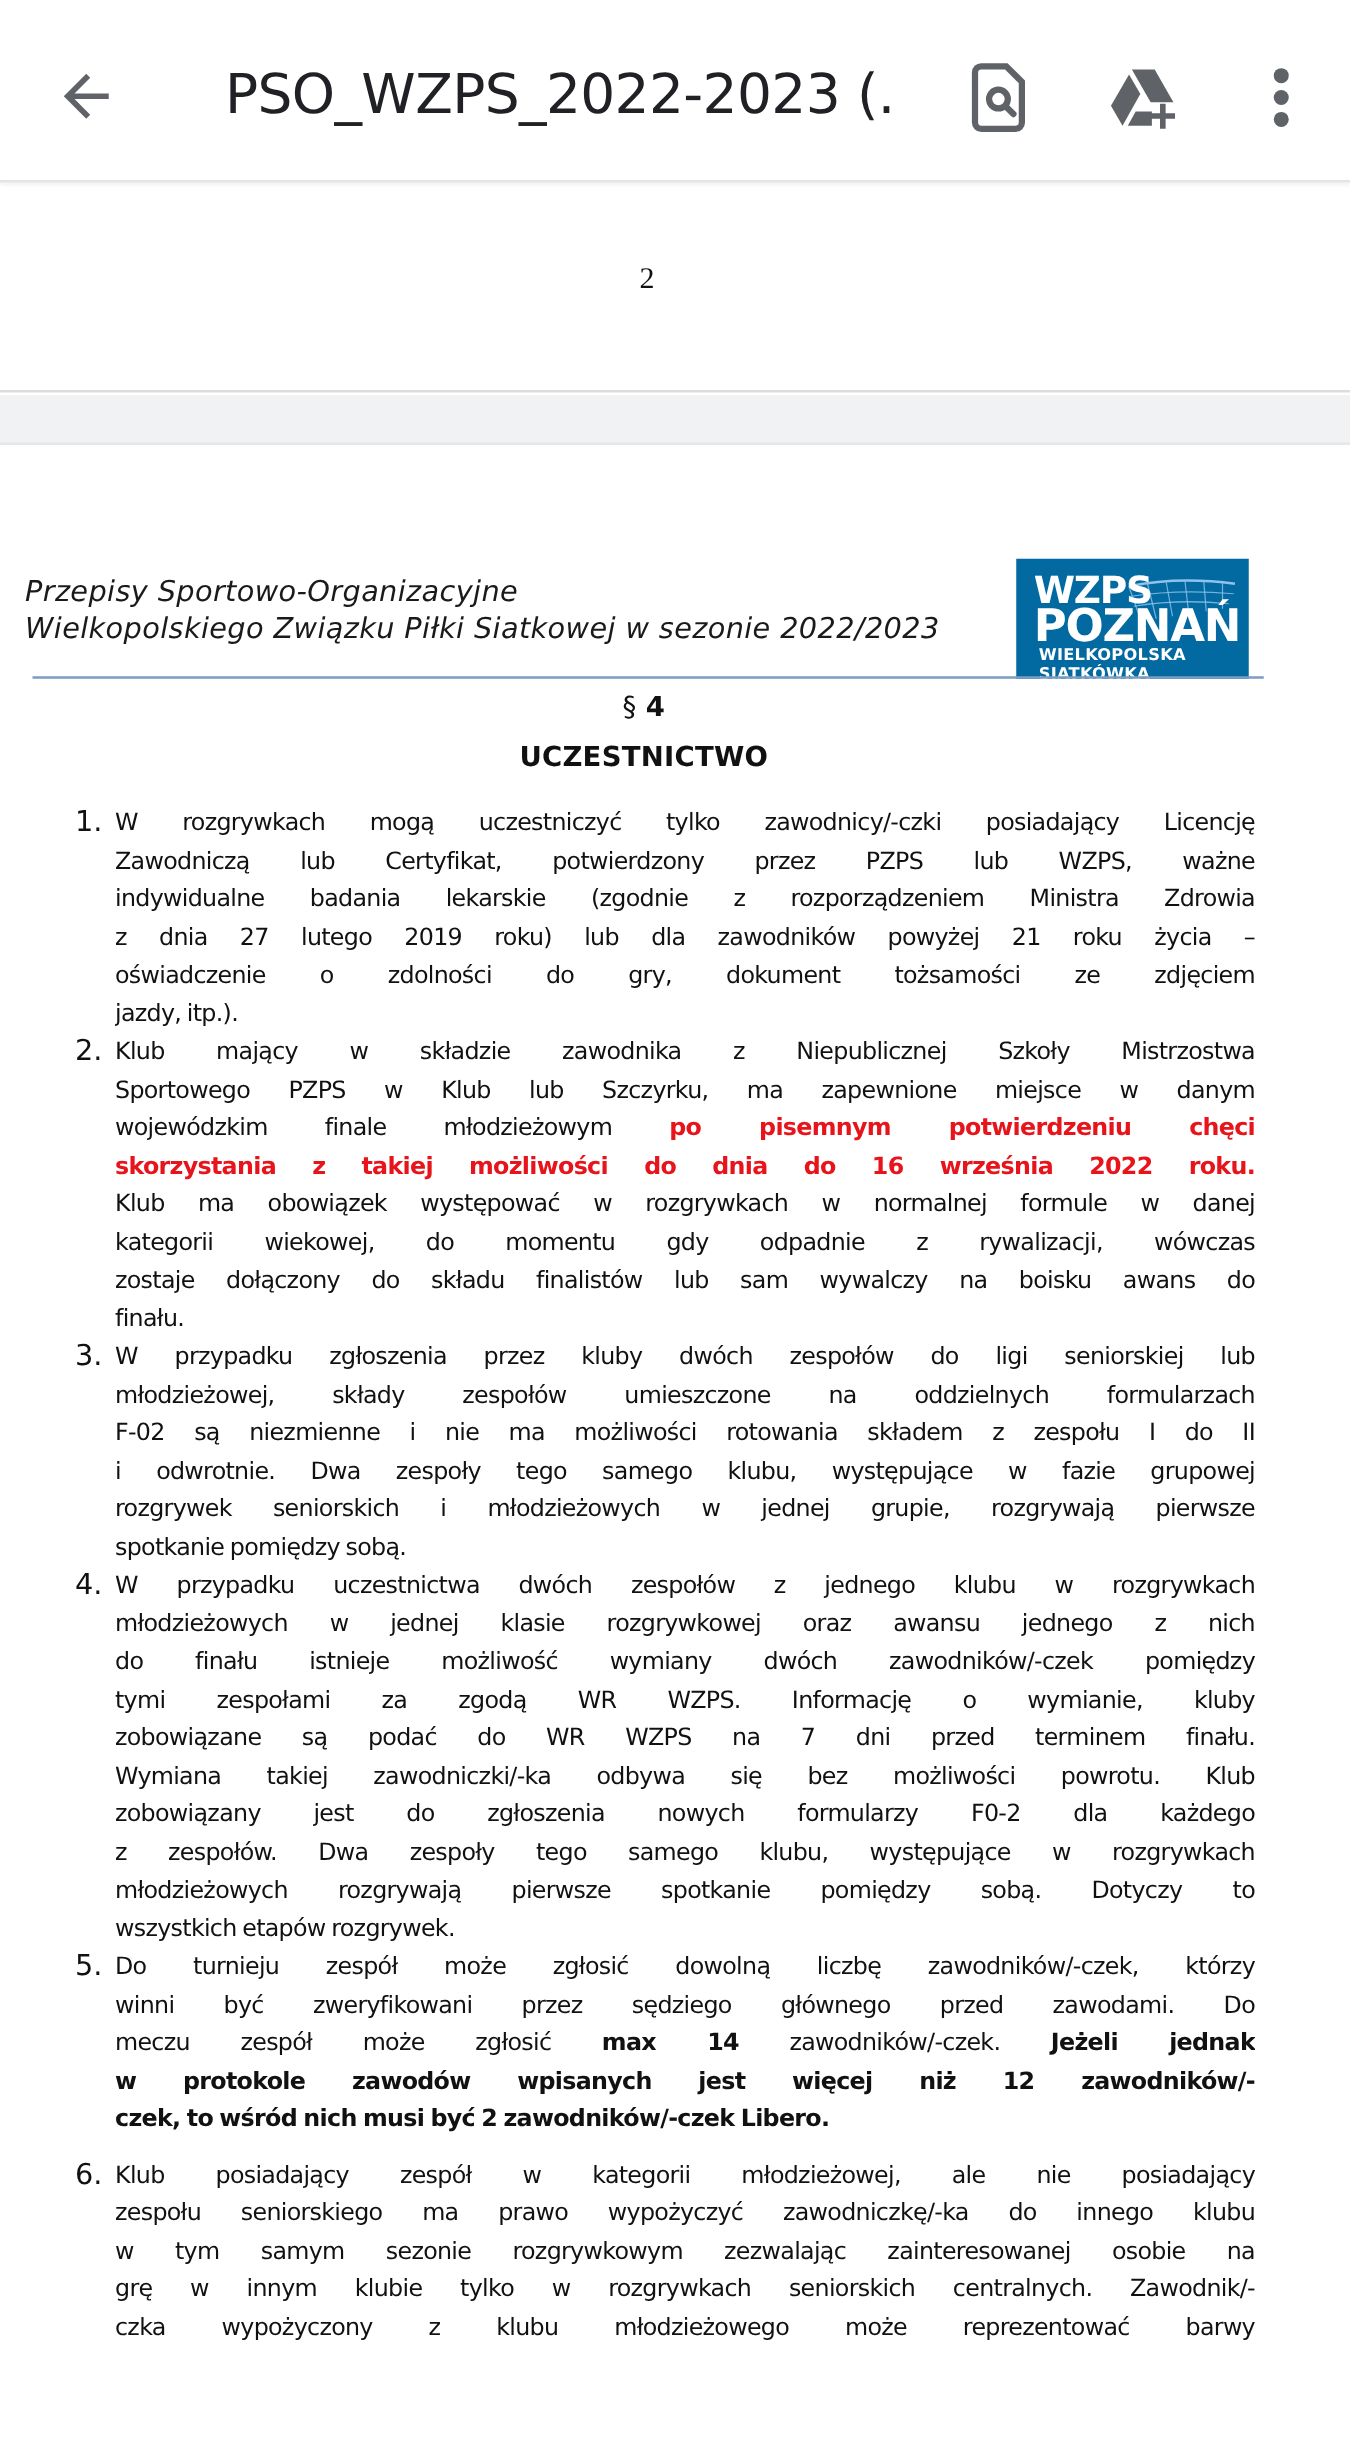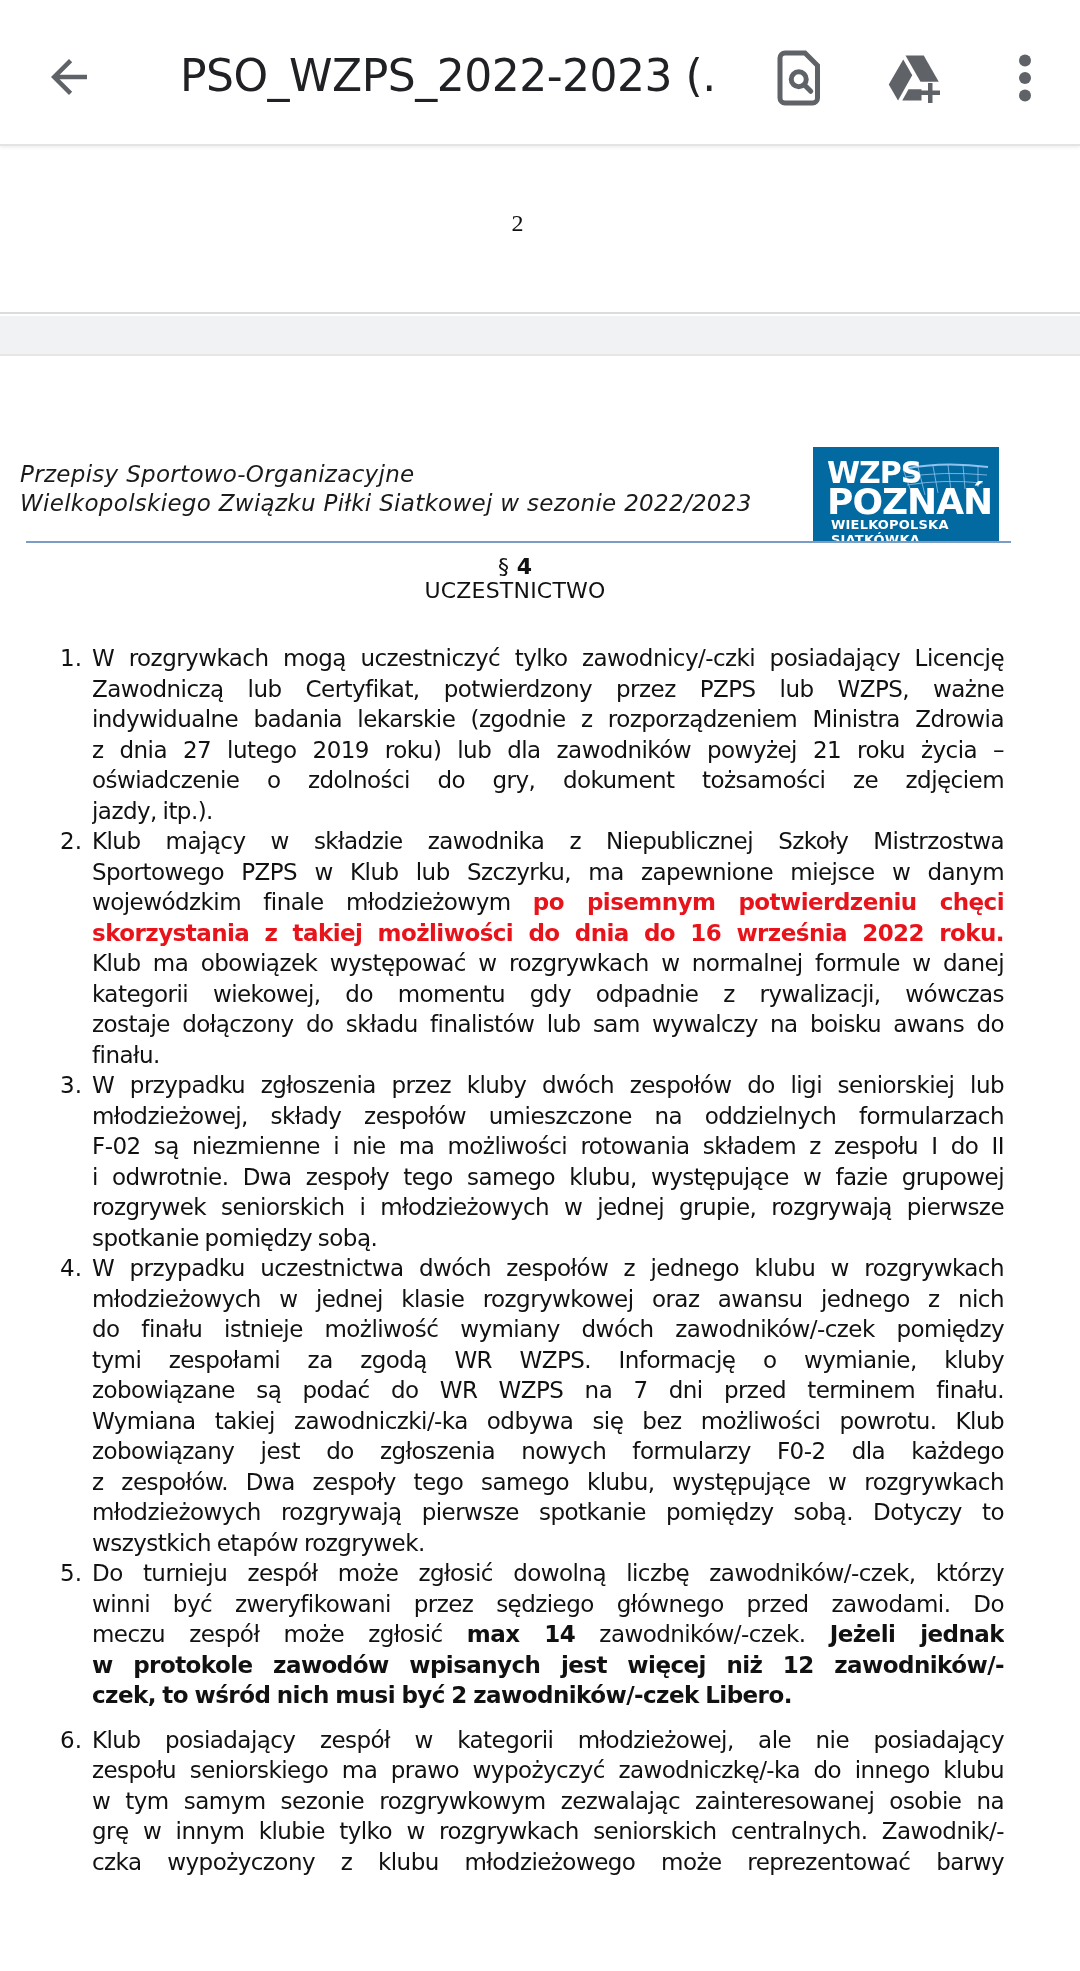--- a/index.html
+++ b/index.html
@@ -66,30 +66,30 @@
   .logo .net { position: absolute; left: 70px; top: 14px; width: 110px; height: 40px; }
   .rule {
     position: absolute; left: 26px; top: 183px; width: 985px; height: 2px; background: #7b9cc4;
   }
   .sect {
     position: absolute; left: 0; width: 1030px; text-align: center;
     font-family: "DejaVu Sans", sans-serif; color: #111;
   }
   .sect.num { top: 196px; font-size: 22px; font-weight: bold; }
   .sect.num .para { font-weight: normal; }
-  .sect.head { top: 220px; font-size: 22px; font-weight: normal; letter-spacing: 0.2px; }
+  .sect.head { top: 236px; font-size: 22px; font-weight: bold; letter-spacing: 0.2px; }
 
   .items { position: absolute; left: 0; top: 285px; width: 1080px; }
   .item { position: relative; }
   .item .num {
     position: absolute; left: 60px; font-family: "DejaVu Sans", sans-serif; font-size: 23px;
     line-height: 30.5px; color: #111;
   }
   .item .line {
-    margin-left: 92px; width: 912px; font-family: "DejaVu Sans", sans-serif; font-size: 23px;
+    margin-left: 92px; width: 912px; font-family: "DejaVu Sans", sans-serif; font-size: 19px;
     line-height: 30.5px; color: #111; text-align: justify; text-align-last: justify;
     white-space: nowrap; overflow: hidden; letter-spacing: -0.55px; word-spacing: -1px;
   }
   .item .line.last { text-align-last: left; }
   .red { color: #e8141c; font-weight: bold; }
   .bold { font-weight: bold; }
   .item6 { margin-top: 14px; }
 </style>
 </head>
 <body>

